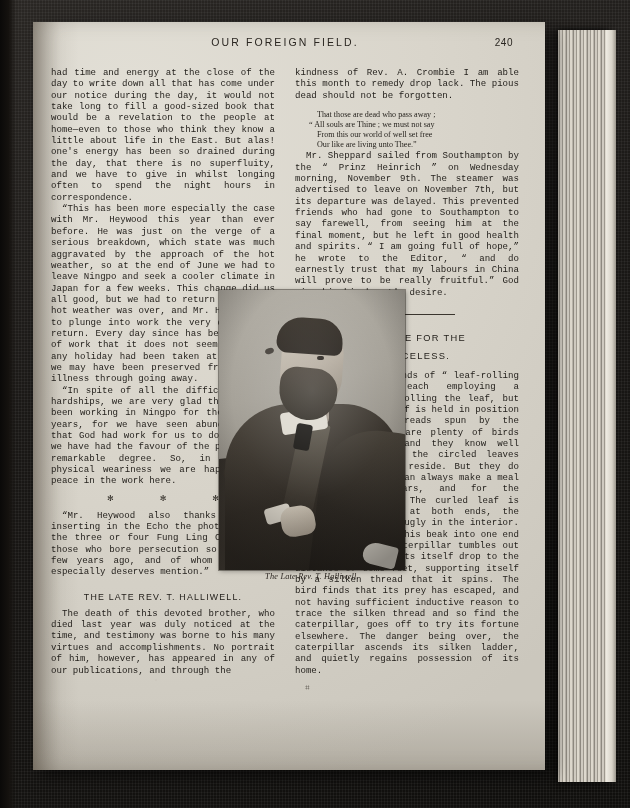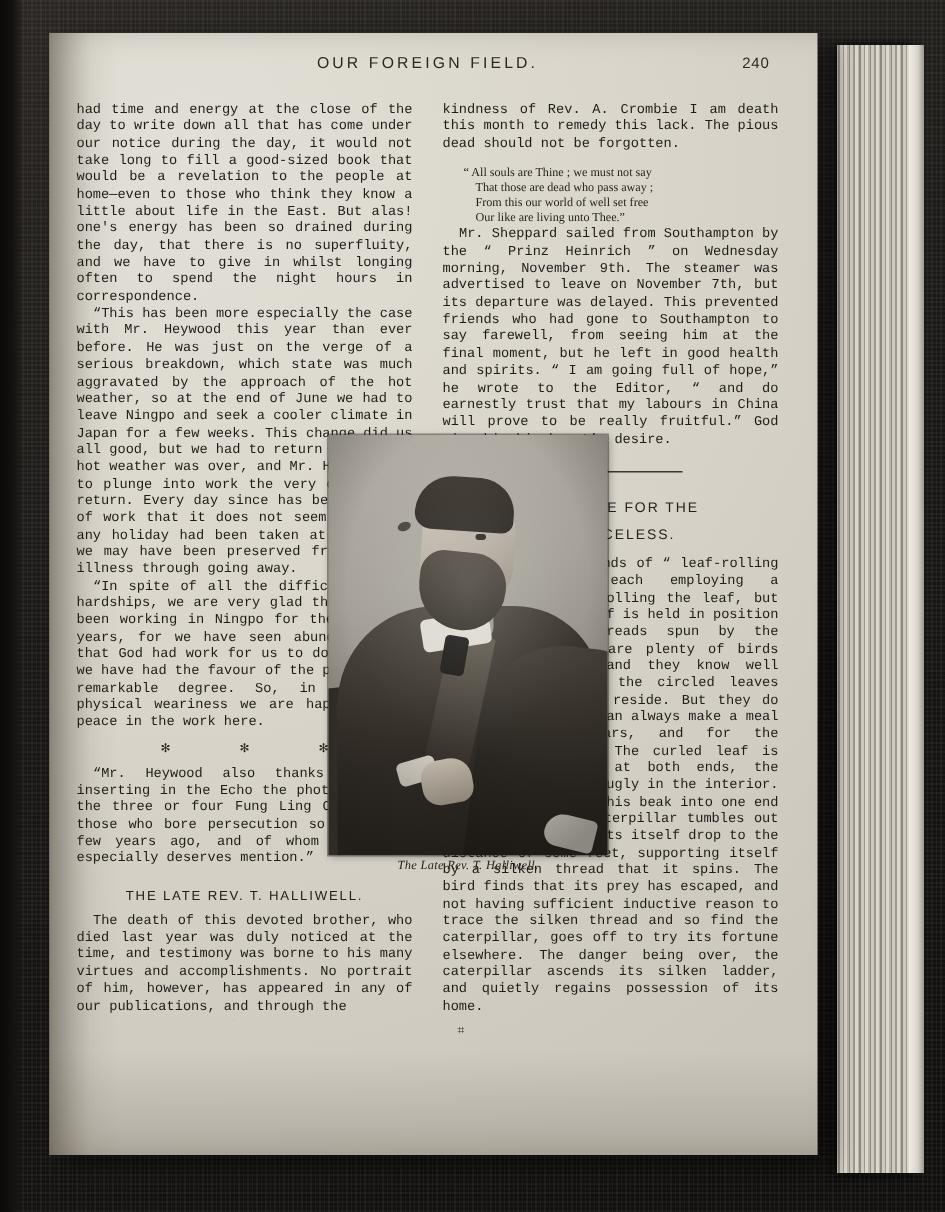--- a/index.html
+++ b/index.html
@@ -405,25 +405,25 @@
           </div>
 
           <p class="body">“Mr. Heywood also thanks you for inserting in the Echo the photographs of the three or four Fung Ling Christians, those who bore persecution so bravely a few years ago, and of whom Ding Ngoe especially deserves mention.”</p>
 
           <div class="sec-head narrow">THE LATE REV. T. HALLIWELL.</div>
 
           <p class="body">The death of this devoted brother, who died last year was duly noticed at the time, and testimony was borne to his many virtues and accomplishments. No portrait of him, however, has appeared in any of our publications, and through the</p>
         </div>
 
         <div class="col col-right">
-          <p class="body noindent">kindness of Rev. A. Crombie I am death this month to remedy this lack. The pious dead should not be forgotten.</p>
+          <p class="body noindent">kindness of Rev. A. Crombie I am able this month to remedy drop lack. The pious dead should not be forgotten.</p>
 
           <div class="verse">
+            <span class="vl">That those are dead who pass away ;</span>
             <span class="vl first">“ All souls are Thine ; we must not say</span>
-            <span class="vl">That those are dead who pass away ;</span>
             <span class="vl">From this our world of well set free</span>
             <span class="vl">Our like are living unto Thee.”</span>
           </div>
 
 
           <p class="body">Mr. Sheppard sailed from Southampton by the “ Prinz Heinrich ” on Wednesday morning, November 9th. The steamer was advertised to leave on November 7th, but its departure was delayed. This prevented friends who had gone to Southampton to say farewell, from seeing him at the final moment, but he left in good health and spirits. “ I am going full of hope,” he wrote to the Editor, “ and do earnestly trust that my labours in China will prove to be really fruitful.” God give him his heart's desire.</p>
 
           <div class="rule"></div>
 
           <div class="sec-head two-line">A DEFENCE FOR THE</div>

